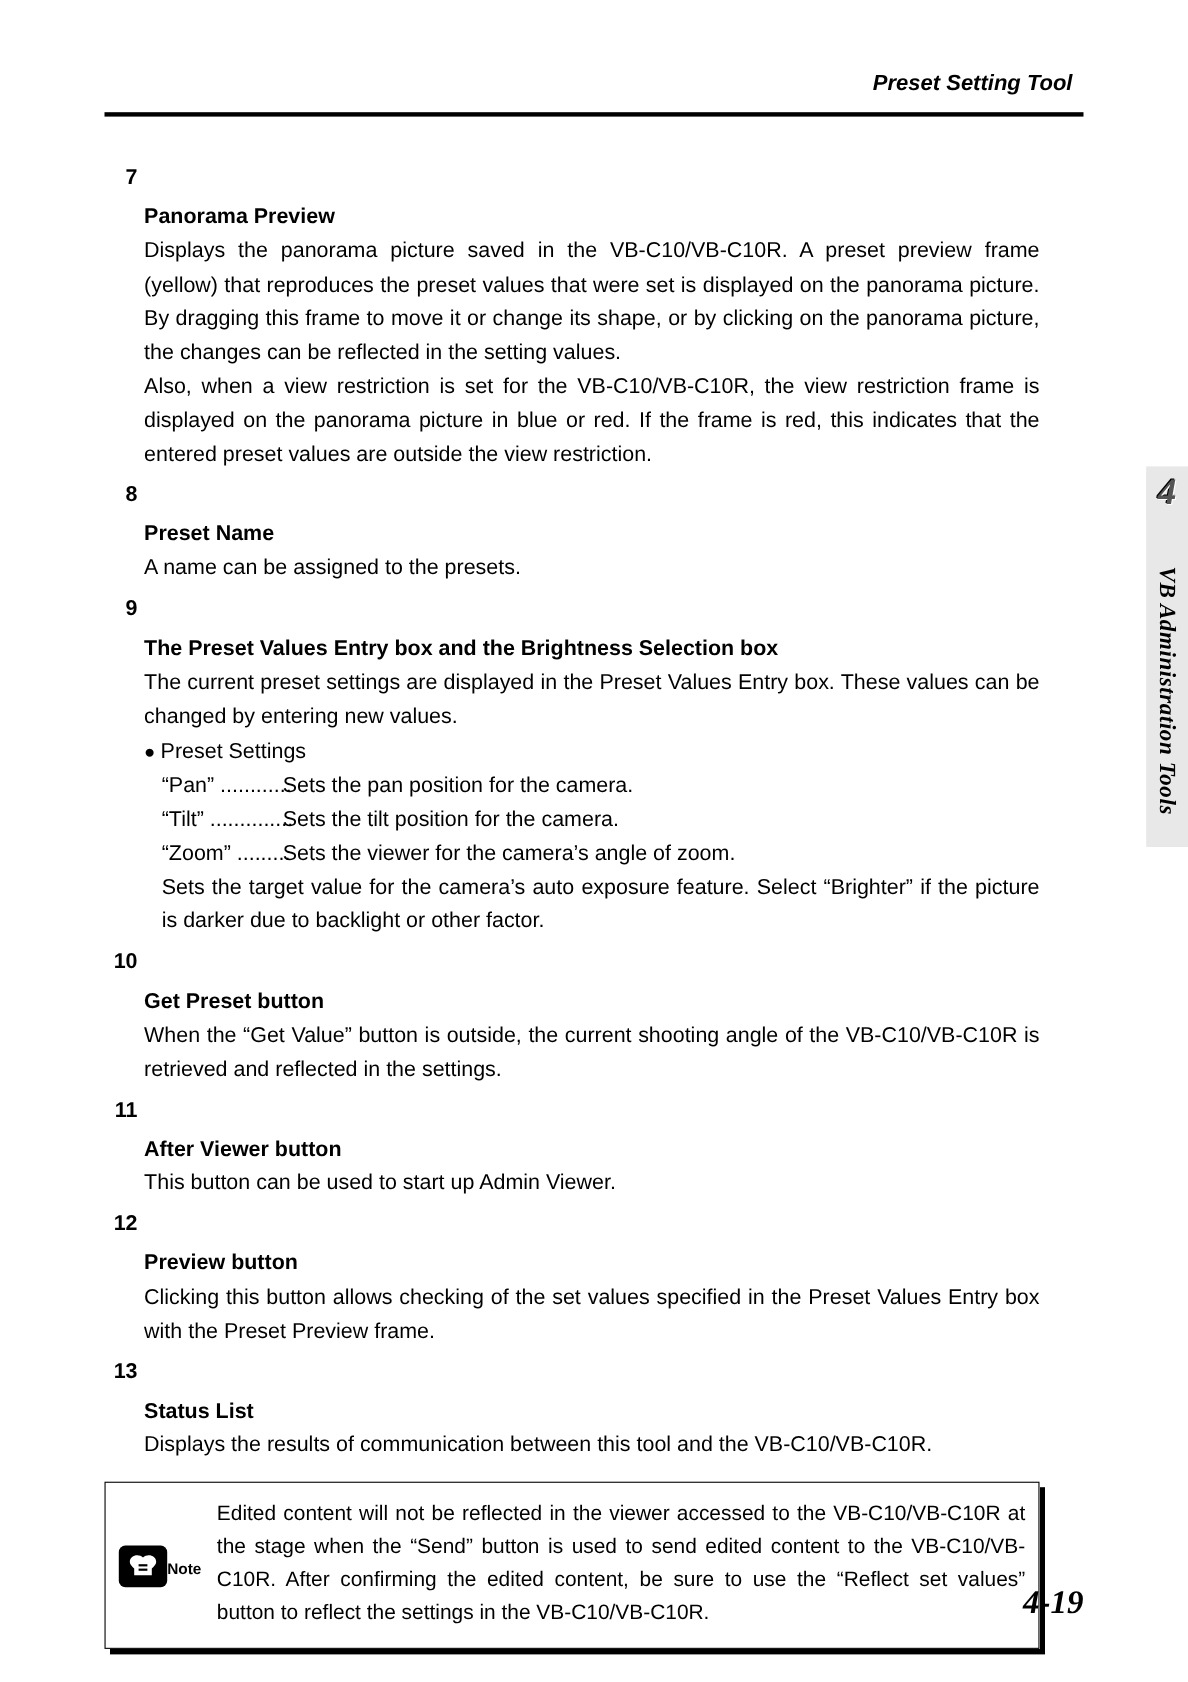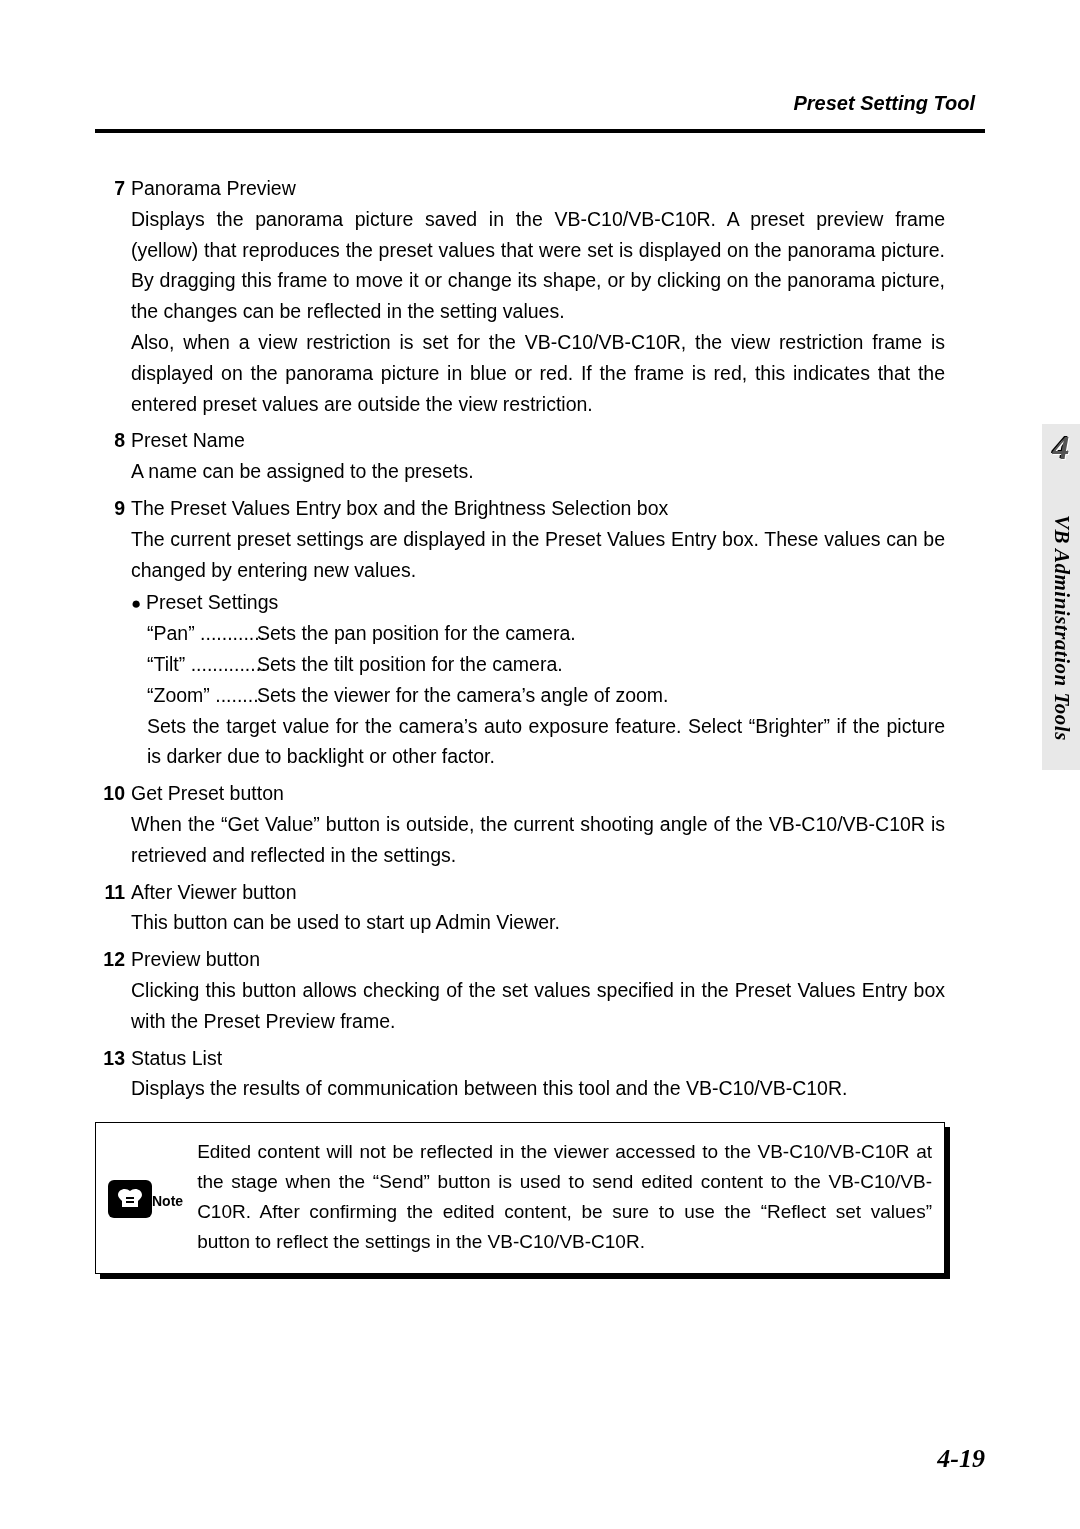--- a/index.html
+++ b/index.html
@@ -8,21 +8,21 @@
     background: #fff;
     font-family: Arial, Helvetica, sans-serif;
     color: #000;
   }
   .page {
     width: 1080px;
     height: 1529px;
     margin: 0 auto;
     position: relative;
     box-sizing: border-box;
-    padding: 92px 95px 60px 95px;
+    padding: 65px 95px 60px 95px;
   }
   .header-title {
     text-align: right;
     font-style: italic;
     font-weight: bold;
     font-size: 20px;
     padding-right: 10px;
   }
   .rule {
     margin-top: 14px;
@@ -43,21 +43,22 @@
     width: 30px;
     flex: 0 0 30px;
     font-weight: bold;
     text-align: right;
     padding-right: 6px;
   }
   .body {
     flex: 1;
   }
   .heading {
-    font-weight: normal;
+    font-weight: bold;
+    margin-top: 36px;
   }
   .para {
     text-align: justify;
   }
   .subhead {
     font-weight: normal;
     margin-top: 2px;
   }
   .bullet-head::before {
     content: "● ";
@@ -167,21 +168,21 @@
     font-size: 21px;
     letter-spacing: 0.5px;
   }
   .page-number {
     position: absolute;
     bottom: 55px;
     right: 95px;
     font-family: "Times New Roman", serif;
     font-style: italic;
     font-weight: bold;
-    font-size: 26px;
+    font-size: 30px;
   }
 </style>
 </head>
 <body>
 
 <div class="page">
 
   <div class="header-title">Preset Setting Tool</div>
   <div class="rule"></div>
 

